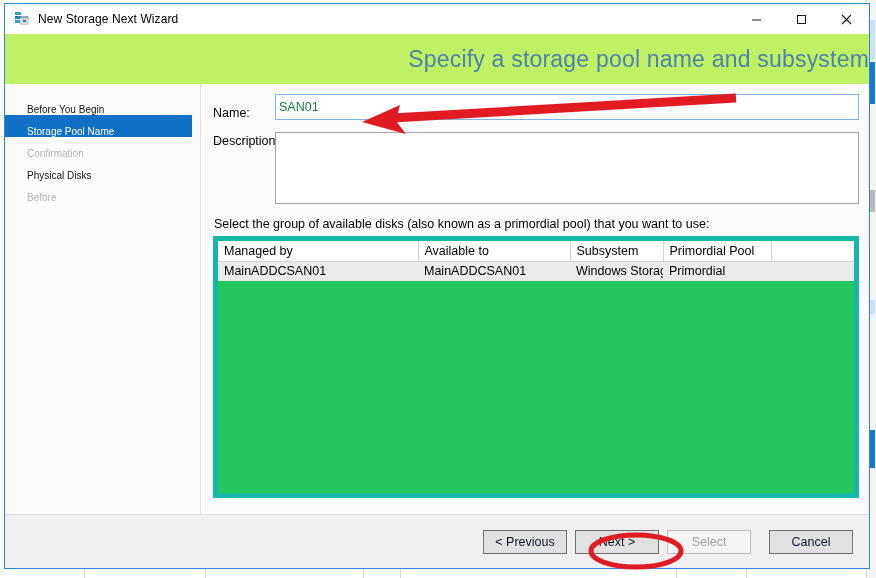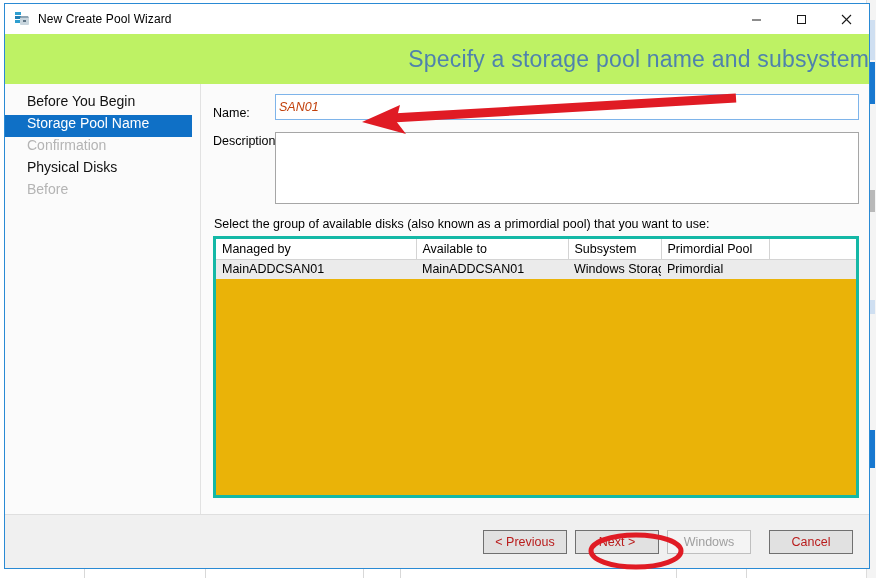--- a/index.html
+++ b/index.html
@@ -133,24 +133,24 @@
     width: 196px;
     min-width: 196px;
     background: #fbfbfb;
     border-right: 1px solid #e2e2e2;
     padding-top: 9px;
     box-sizing: border-box;
   }
   .sidebar-item {
     height: 22px;
     display: flex;
-    align-items: flex-start;
+    align-items: flex-end;
     padding-left: 22px;
     margin-right: 8px;
-    font-size: 14px;
+    font-size: 10px;
     color: #111111;
     cursor: default;
     box-sizing: border-box;
   }
   .sidebar-item.active {
     background: #0f70c6;
     color: #ffffff;
   }
   .sidebar-item.disabled {
     color: #b4b4b4;
@@ -176,25 +176,24 @@
     width: 62px;
     min-width: 62px;
   }
   #name-input {
     flex: 1;
     height: 20px;
     border: 1px solid #7eb4ea;
     background: #ffffff;
     font-family: "Liberation Sans", sans-serif;
     font-size: 12.5px;
-    color: #c2410c;
+    color: #15803d;
     padding: 12px 3px;
     box-sizing: border-box;
     outline: none;
-    font-style: italic;
   }
 
   
   #description-row {
     display: flex;
     align-items: flex-start;
     margin-bottom: 13px;
   }
   #description-row .field-label { padding-top: 2px; }
   #description-input {
@@ -214,22 +213,22 @@
   
   #list-instruction {
     font-size: 12.5px;
     color: #000000;
     margin-bottom: 5px;
     margin-left: 1px;
   }
 
   
   #disks-listview {
-    border: 3px solid #14b8a6;
-    background: #eab308;
+    border: 5px solid #14b8a6;
+    background: #22c55e;
     height: 262px;
     box-sizing: border-box;
     overflow: hidden;
   }
   #disks-table {
     width: 100%;
     border-collapse: collapse;
     table-layout: fixed;
     font-size: 12.5px;
   }
@@ -271,21 +270,21 @@
     justify-content: flex-end;
     padding-right: 16px;
     box-sizing: border-box;
     position: relative;
   }
   .dialog-button {
     width: 84px;
     height: 24px;
     font-family: "Liberation Sans", sans-serif;
     font-size: 12.5px;
-    color: #b91c1c;
+    color: #0f172a;
     background: #e1e1e1;
     border: 1px solid #707070;
     margin-left: 8px;
     cursor: default;
     box-sizing: border-box;
     padding: 0;
   }
   .dialog-button.disabled {
     color: #a0a0a0;
     background: #f4f4f4;
@@ -326,21 +325,21 @@
     <div id="title-bar-icon">
       <svg width="16" height="16" viewBox="0 0 16 16">
         <rect x="1" y="1" width="6" height="3" fill="#2f9fd0"></rect>
         <rect x="1" y="5" width="6" height="3" fill="#1f7fb5"></rect>
         <rect x="1" y="9" width="5" height="3" fill="#2f9fd0"></rect>
         <path d="M6 7 h9 v6 a1 1 0 0 1 -1 1 h-7 a1 1 0 0 1 -1 -1 z" fill="#c9d6de"></path>
         <path d="M6 7 h9 l-1 -2 h-7 z" fill="#8fa5b4"></path>
         <rect x="9" y="9" width="3" height="2" fill="#5d7383"></rect>
       </svg>
     </div>
-    <span id="window-title">New Create Pool Wizard</span>
+    <span id="window-title">New Storage Next Wizard</span>
     <div id="window-controls">
       <div class="win-ctl">
         <svg width="11" height="11" viewBox="0 0 11 11">
           <line x1="1" y1="6" x2="10" y2="6" stroke="#1a1a1a" stroke-width="1"></line>
         </svg>
       </div>
       <div class="win-ctl">
         <svg width="11" height="11" viewBox="0 0 11 11">
           <rect x="1.5" y="1.5" width="8" height="8" fill="none" stroke="#1a1a1a" stroke-width="1"></rect>
         </svg>
@@ -421,21 +420,21 @@
           </tbody>
         </table>
       </div>
 
     </div>
   </div>
 
   <div id="footer-bar">
     <button class="dialog-button">&lt; Previous</button>
     <button class="dialog-button" id="next-button">Next &gt;</button>
-    <button class="dialog-button disabled">Windows</button>
+    <button class="dialog-button disabled">Select</button>
     <button class="dialog-button" id="cancel-button">Cancel</button>
   </div>
 
 </div>
 
 <svg id="annotation-layer" width="876" height="578" viewBox="0 0 876 578">
 
   <g>
     <path d="M736 98 L392 118" stroke="#e01b24" stroke-width="9" stroke-linecap="butt" fill="none"></path>
     <path d="M362 122 L400 105 L396 121 L406 134 Z" fill="#e01b24"></path>

